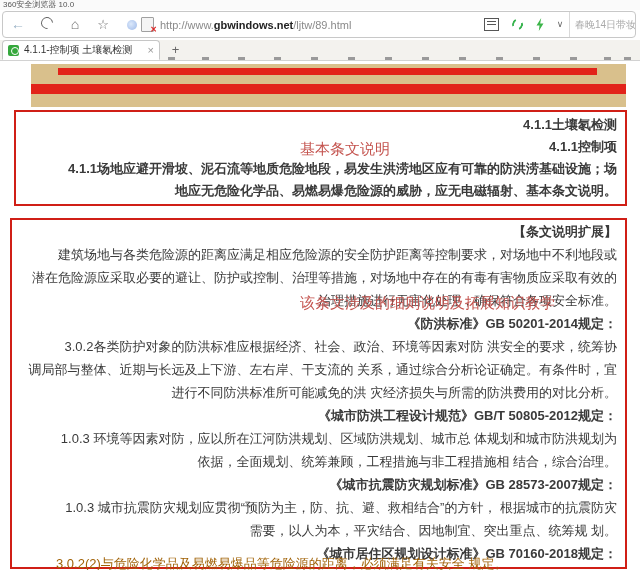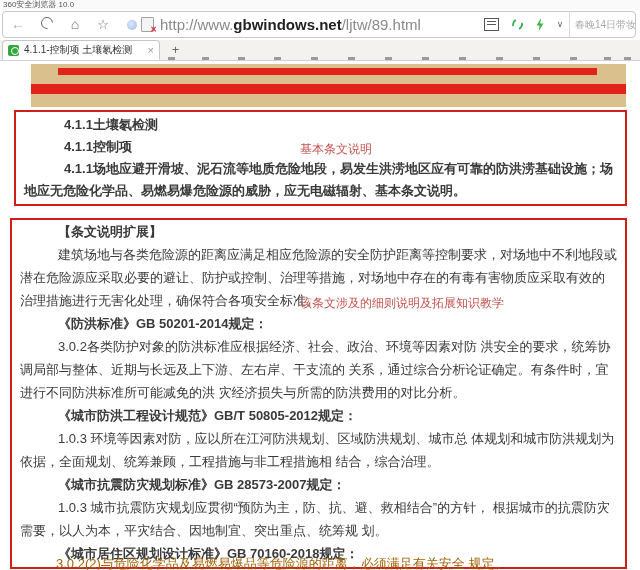--- a/index.html
+++ b/index.html
@@ -20,21 +20,21 @@
   }
   .tb-icon{display:inline-block;text-align:center;color:#6d6d6d;font-size:13px;line-height:25px;}
   .i-back{width:30px;color:#9ab2c6;font-size:14px;}
   .i-refresh{width:28px;position:relative;}
   .i-refresh b{display:inline-block;width:10px;height:10px;border:1.5px solid #666;border-radius:50%;border-right-color:transparent;transform:rotate(40deg);}
   .i-home{width:28px;font-size:14px;}
   .i-star{width:28px;font-size:13px;}
   .favdot{width:10px;height:10px;border-radius:50%;background:radial-gradient(circle at 40% 40%,#dce9fb,#9db8e8);margin:0 4px 0 10px;}
   .cert{position:relative;width:11px;height:13px;border:1px solid #a0a0a0;border-radius:1px;background:#f4f4f4;margin-right:6px;}
   .cert i{position:absolute;right:-4px;bottom:-3px;font-style:normal;color:#d22;font-size:8px;font-weight:bold;}
-  .url{flex:1;font-size:15px;color:#8a8a8a;white-space:nowrap;overflow:hidden;}
+  .url{flex:1;font-size:11px;color:#8a8a8a;white-space:nowrap;overflow:hidden;}
   .url .domain{color:#222;font-weight:bold;}
   .i-grid{position:relative;width:13px;height:11px;border:1px solid #565656;margin:0 7px;}
   .i-grid:before{content:"";position:absolute;left:2px;right:2px;top:2px;height:1px;background:#565656;box-shadow:0 3px 0 #565656;}
   .i-speed{width:11px;height:11px;border:2px solid #35b24c;border-radius:50%;border-top-color:transparent;border-bottom-color:transparent;transform:rotate(25deg);box-sizing:border-box;margin:0 6px;}
   .i-bolt{width:10px;height:13px;background:#3db54a;clip-path:polygon(62% 0,15% 58%,45% 58%,38% 100%,85% 42%,52% 42%);margin:0 6px;}
   .i-chevron{width:18px;color:#666;font-size:9px;}
   .vsep{width:1px;height:25px;background:#d9d9d9;}
   .hotsearch{width:60px;overflow:hidden;white-space:nowrap;font-size:10px;color:#a9a9a9;padding-left:5px;line-height:25px;}
   
   .tabbar{
@@ -52,24 +52,24 @@
   .tab-close{color:#999;font-size:11px;padding-left:4px;}
   .newtab{position:absolute;left:167px;top:2px;width:17px;height:16px;text-align:center;
     color:#666;font-size:13px;line-height:16px;}
   
   .navremnants{position:absolute;top:57px;left:0;width:640px;height:4px;}
   .navremnants span{position:absolute;top:0;height:3px;width:7px;background:#9a9a9a;}
   .banner{position:absolute;top:64px;left:31px;width:595px;height:43px;background:#d9c08c;}
   .stripe-thin{position:absolute;top:4px;left:27px;width:539px;height:7px;background:#e2231a;}
   .stripe-thick{position:absolute;top:20px;left:0;width:595px;height:10px;background:#e2231a;}
 
-  .rbox{box-sizing:border-box;border:2px solid #d01f16;background:#fff;color:#3a3a3a;}
+  .rbox{box-sizing:border-box;border:2px solid #d01f16;background:#fff;color:#3a3a3a;text-align:right;}
   .box1{position:absolute;top:110px;left:14px;width:613px;padding:2px 8px;font-size:13px;line-height:22px;font-weight:bold;}
   .box1 .line{text-indent:40px;}
-  .ann{position:absolute;color:#c4534e;font-family:"DejaVu Serif",serif;font-size:12px;font-weight:normal;text-indent:0;white-space:nowrap;}
+  .ann{position:absolute;color:#c4534e;font-family:"DejaVu Serif",serif;font-size:15px;font-weight:normal;text-indent:0;white-space:nowrap;}
   .ann1{left:284px;top:26px;}
   .box2{position:absolute;top:218px;left:10px;width:617px;padding:0 8px 2px;font-size:13px;line-height:23px;}
   .box2 p{margin:0;text-indent:38px;}
   .box2 .hd{font-weight:bold;}
   .box2 .tagline{font-weight:bold;}
   .ann2{left:288px;top:72px;}
   .trailing{position:absolute;top:557px;left:10px;width:620px;font-size:13px;line-height:14px;color:#a16207;text-indent:46px;margin:0;}
 </style>
 </head>
 <body>

